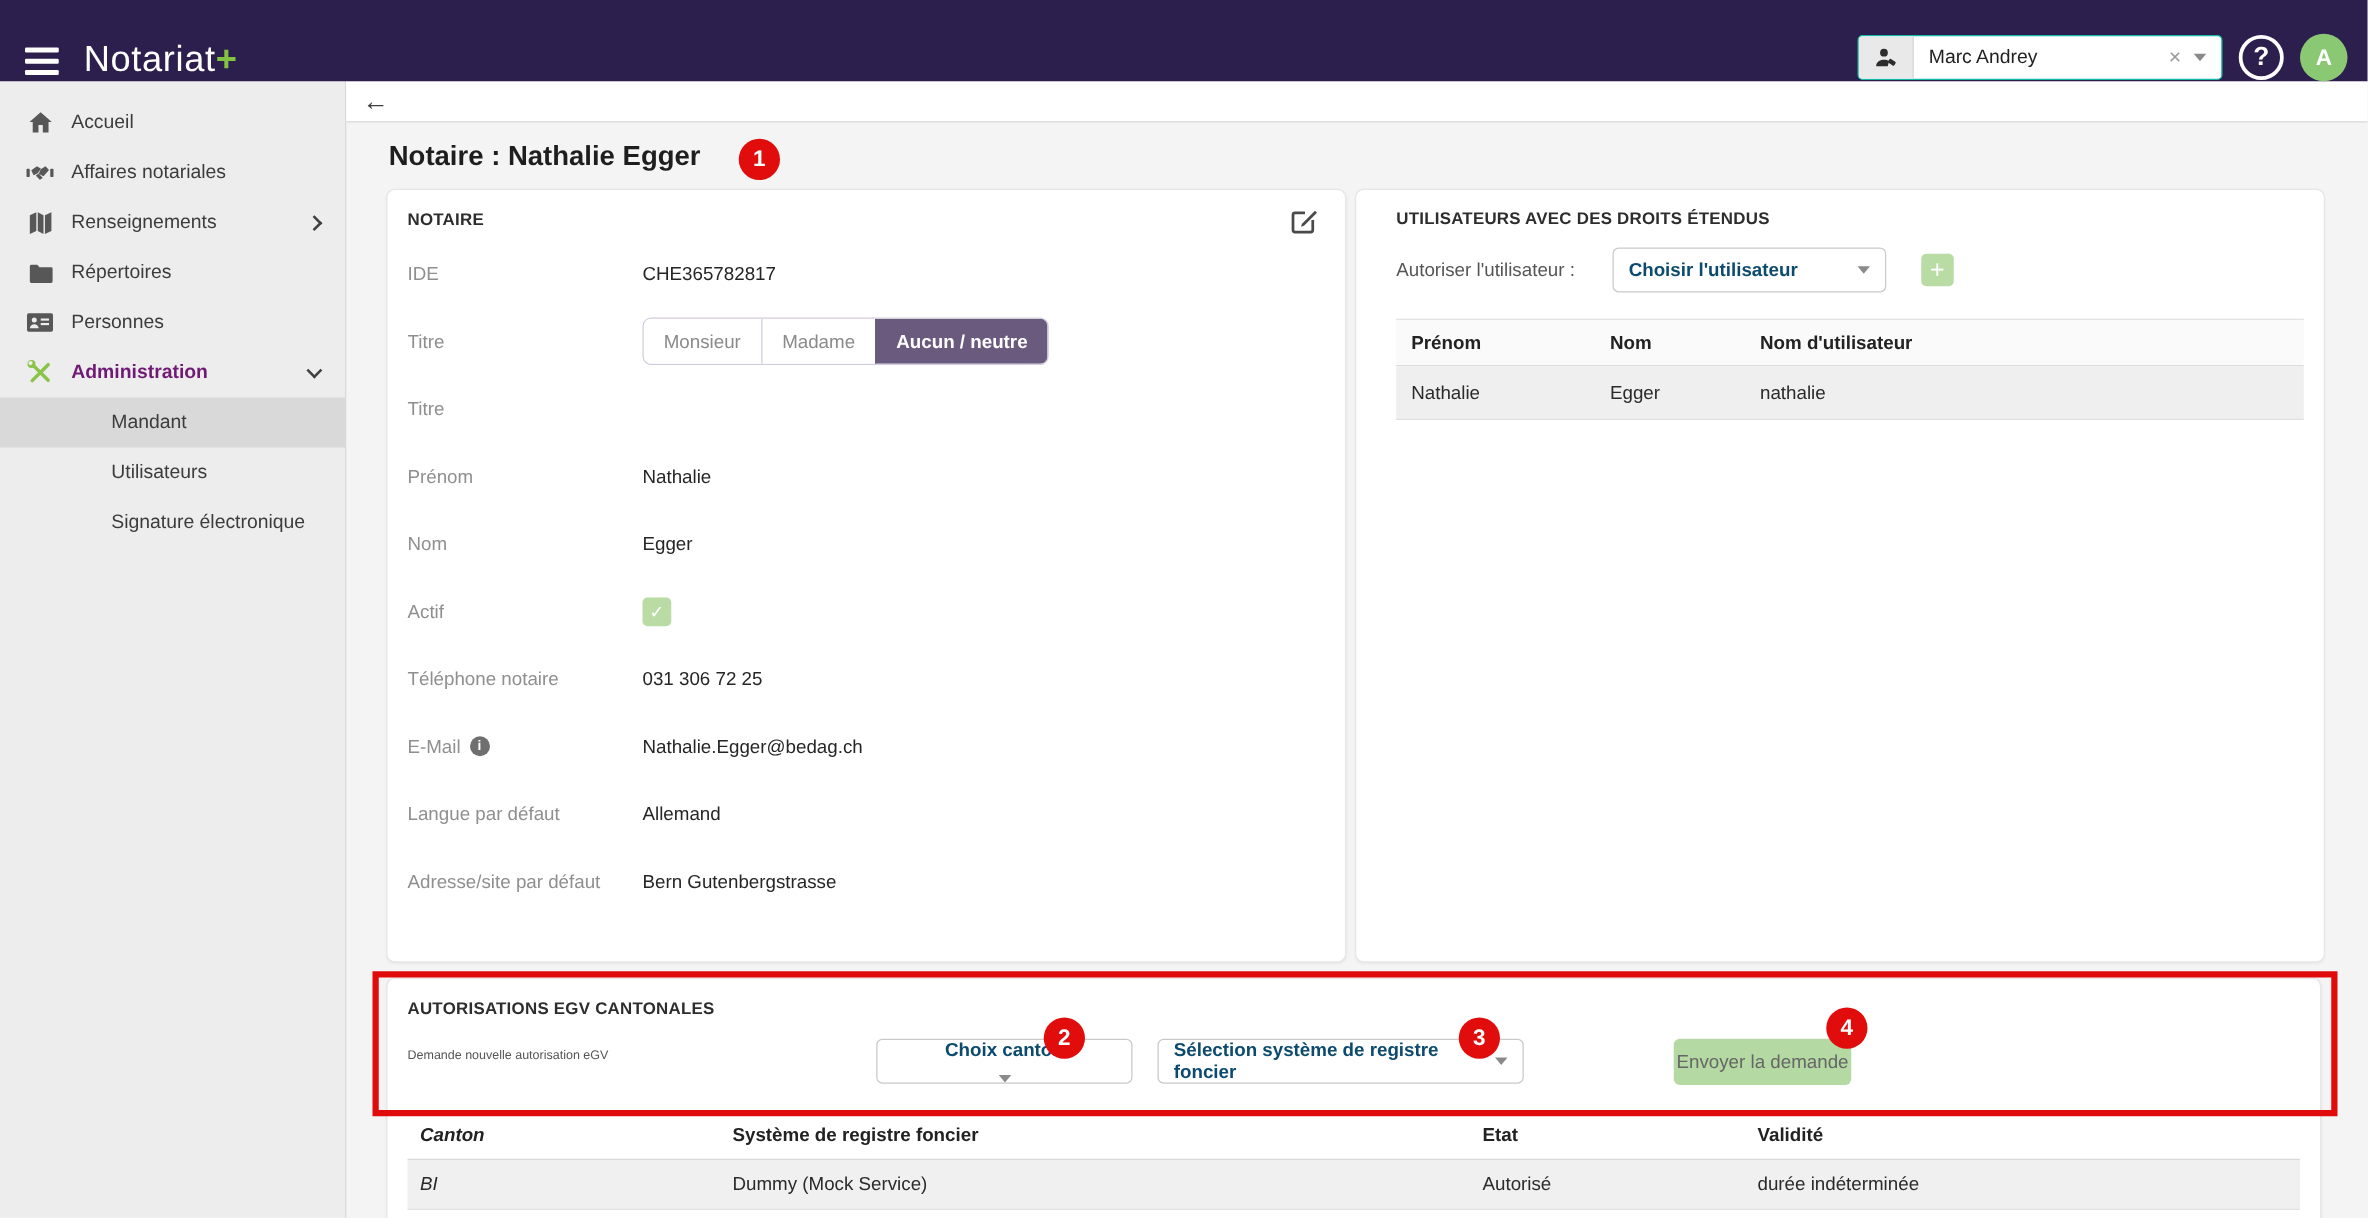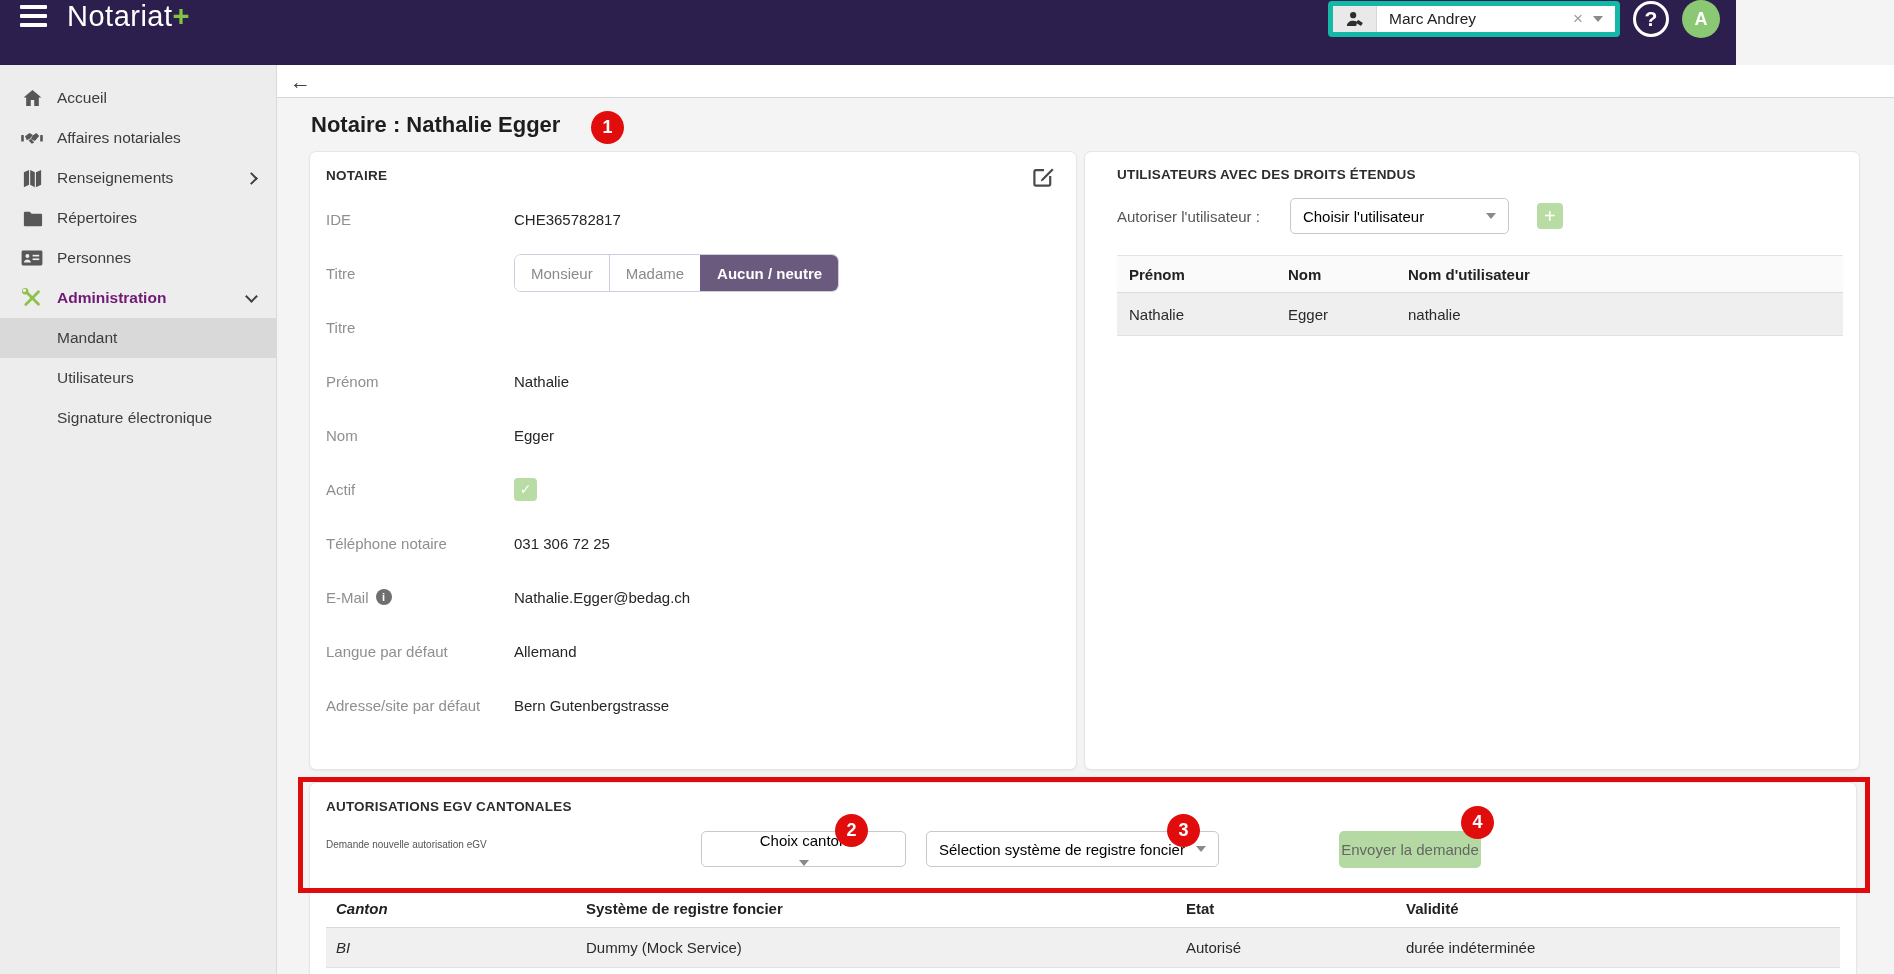--- a/index.html
+++ b/index.html
@@ -1,48 +1,48 @@
 <!DOCTYPE html>
 <html><head>
 <meta charset="utf-8">
 <style>
   * { margin:0; padding:0; box-sizing:border-box; }
   html,body { width:1894px; height:974px; overflow:hidden;
     font-family:"Liberation Sans","DejaVu Sans",sans-serif; background:#f4f4f4; }
 
   
-  .topbar { position:absolute; left:0; top:0; width:1736px; height:65px;
-    background:#2c1e4d; display:flex; align-items:flex-start; z-index:10; }
+  .topbar { position:absolute; left:0; top:0; width:1894px; height:65px;
+    background:#2c1e4d; display:flex; align-items:flex-end; z-index:10; }
   .hamburger { margin-left:20px; width:27px; cursor:pointer; }
   .hamburger span { display:block; height:4px; background:#fff; border-radius:1px; margin:5px 0; }
   .logo { margin-left:20px; font-size:29px; color:#fff; font-weight:500; letter-spacing:.5px; }
   .logo .plus { color:#82c341; font-weight:600; }
   .topbar-right { margin-left:auto; margin-right:16px; display:flex; align-items:center; gap:13px; }
   .user-combobox { width:292px; height:36px; background:#fff; border-radius:4px;
-    display:flex; align-items:center; overflow:hidden; border:5px solid #14b8a6; }
+    display:flex; align-items:center; overflow:hidden; border:1px solid #14b8a6; }
   .uc-icon { width:44px; height:100%; background:#e9e9e9; border-right:1px solid #d7d7d7;
     display:flex; align-items:center; justify-content:center; }
   .uc-value { margin-left:12px; font-size:15.5px; color:#222; flex:1; }
   .uc-clear { color:#9a9a9a; font-size:17px; margin-right:10px; cursor:pointer; }
   .caret { width:0; height:0; border-left:5px solid transparent; border-right:5px solid transparent;
     border-top:6px solid #8a8a8a; margin-right:12px; }
   .help-icon { width:36px; height:36px; border:3px solid #fff; border-radius:50%;
     color:#fff; font-size:21px; font-weight:700; display:flex; align-items:center;
     justify-content:center; cursor:pointer; }
   .avatar { width:38px; height:38px; border-radius:50%; background:#8bc873; color:#fff;
     font-size:18px; font-weight:700; display:flex; align-items:center; justify-content:center; cursor:pointer; }
 
   
   .sidebar { position:absolute; left:0; top:65px; width:277px; height:909px;
     background:#ededed; border-right:1px solid #d9d9d9; padding-top:13px; }
   .side-item { height:40px; display:flex; align-items:center; padding:0 20px;
     font-size:15.5px; color:#3c3c3c; cursor:pointer; }
   .side-item .sicon { width:24px; height:24px; margin-right:13px; flex:0 0 auto;
     display:flex; align-items:center; justify-content:center; }
-  .side-item.sub { padding-left:57px; }
+  .side-item.sub { padding-left:89px; }
   .side-item.active { background:#d9d9d9; }
   .side-item.bold { font-weight:700; color:#701a75; }
   .chev { width:9px; height:9px; border-right:2.2px solid #3f3f3f; border-bottom:2.2px solid #3f3f3f;
     margin-left:auto; }
   .chev.right { transform:rotate(-45deg); }
   .chev.down  { transform:rotate(45deg); margin-top:-4px; }
 
   
   .toolbar { position:absolute; left:277px; top:65px; width:1617px; height:33px;
     background:#fff; border-bottom:1px solid #d6d6d6; display:flex; align-items:center; }
@@ -75,21 +75,21 @@
   .segment.selected { background:#695a7e; color:#fff; border-color:#695a7e; font-weight:600; }
 
   .checkbox { width:23px; height:23px; border-radius:4px; background:#b9dca4; color:#fff;
     font-size:14px; font-weight:700; display:flex; align-items:center; justify-content:center; cursor:pointer; }
 
   
   .authorize-row { margin-top:16px; display:flex; align-items:center; }
   .authorize-label { font-size:15px; color:#555; }
   .select { height:36px; background:#fff; border:1px solid #c9c9c9; border-radius:5px;
     display:flex; align-items:center; padding:0 12px; cursor:pointer; }
-  .select .ph { font-size:15px; color:#000000; flex:1; }
+  .select .ph { font-size:15px; color:#0c4a6e; flex:1;font-weight:bold; }
   .select .caret { margin-right:0; }
   #user-select { width:219px; margin-left:30px; }
   .add-btn { width:26px; height:26px; margin-left:28px; background:#b9dca4; border:none; border-radius:4px;
     color:#fff; font-size:20px; line-height:24px; cursor:pointer; }
 
   .tbl { width:100%; font-size:15px; }
   .tbl .trow { display:flex; align-items:center; }
   .tbl .cell { padding-left:12px; overflow:hidden; white-space:nowrap; }
   #users-table { margin-top:21px; }
   #users-table .thead { height:38px; background:#fafafa; border-top:1px solid #e3e3e3; border-bottom:1px solid #dcdcdc; font-weight:700; color:#222; }

